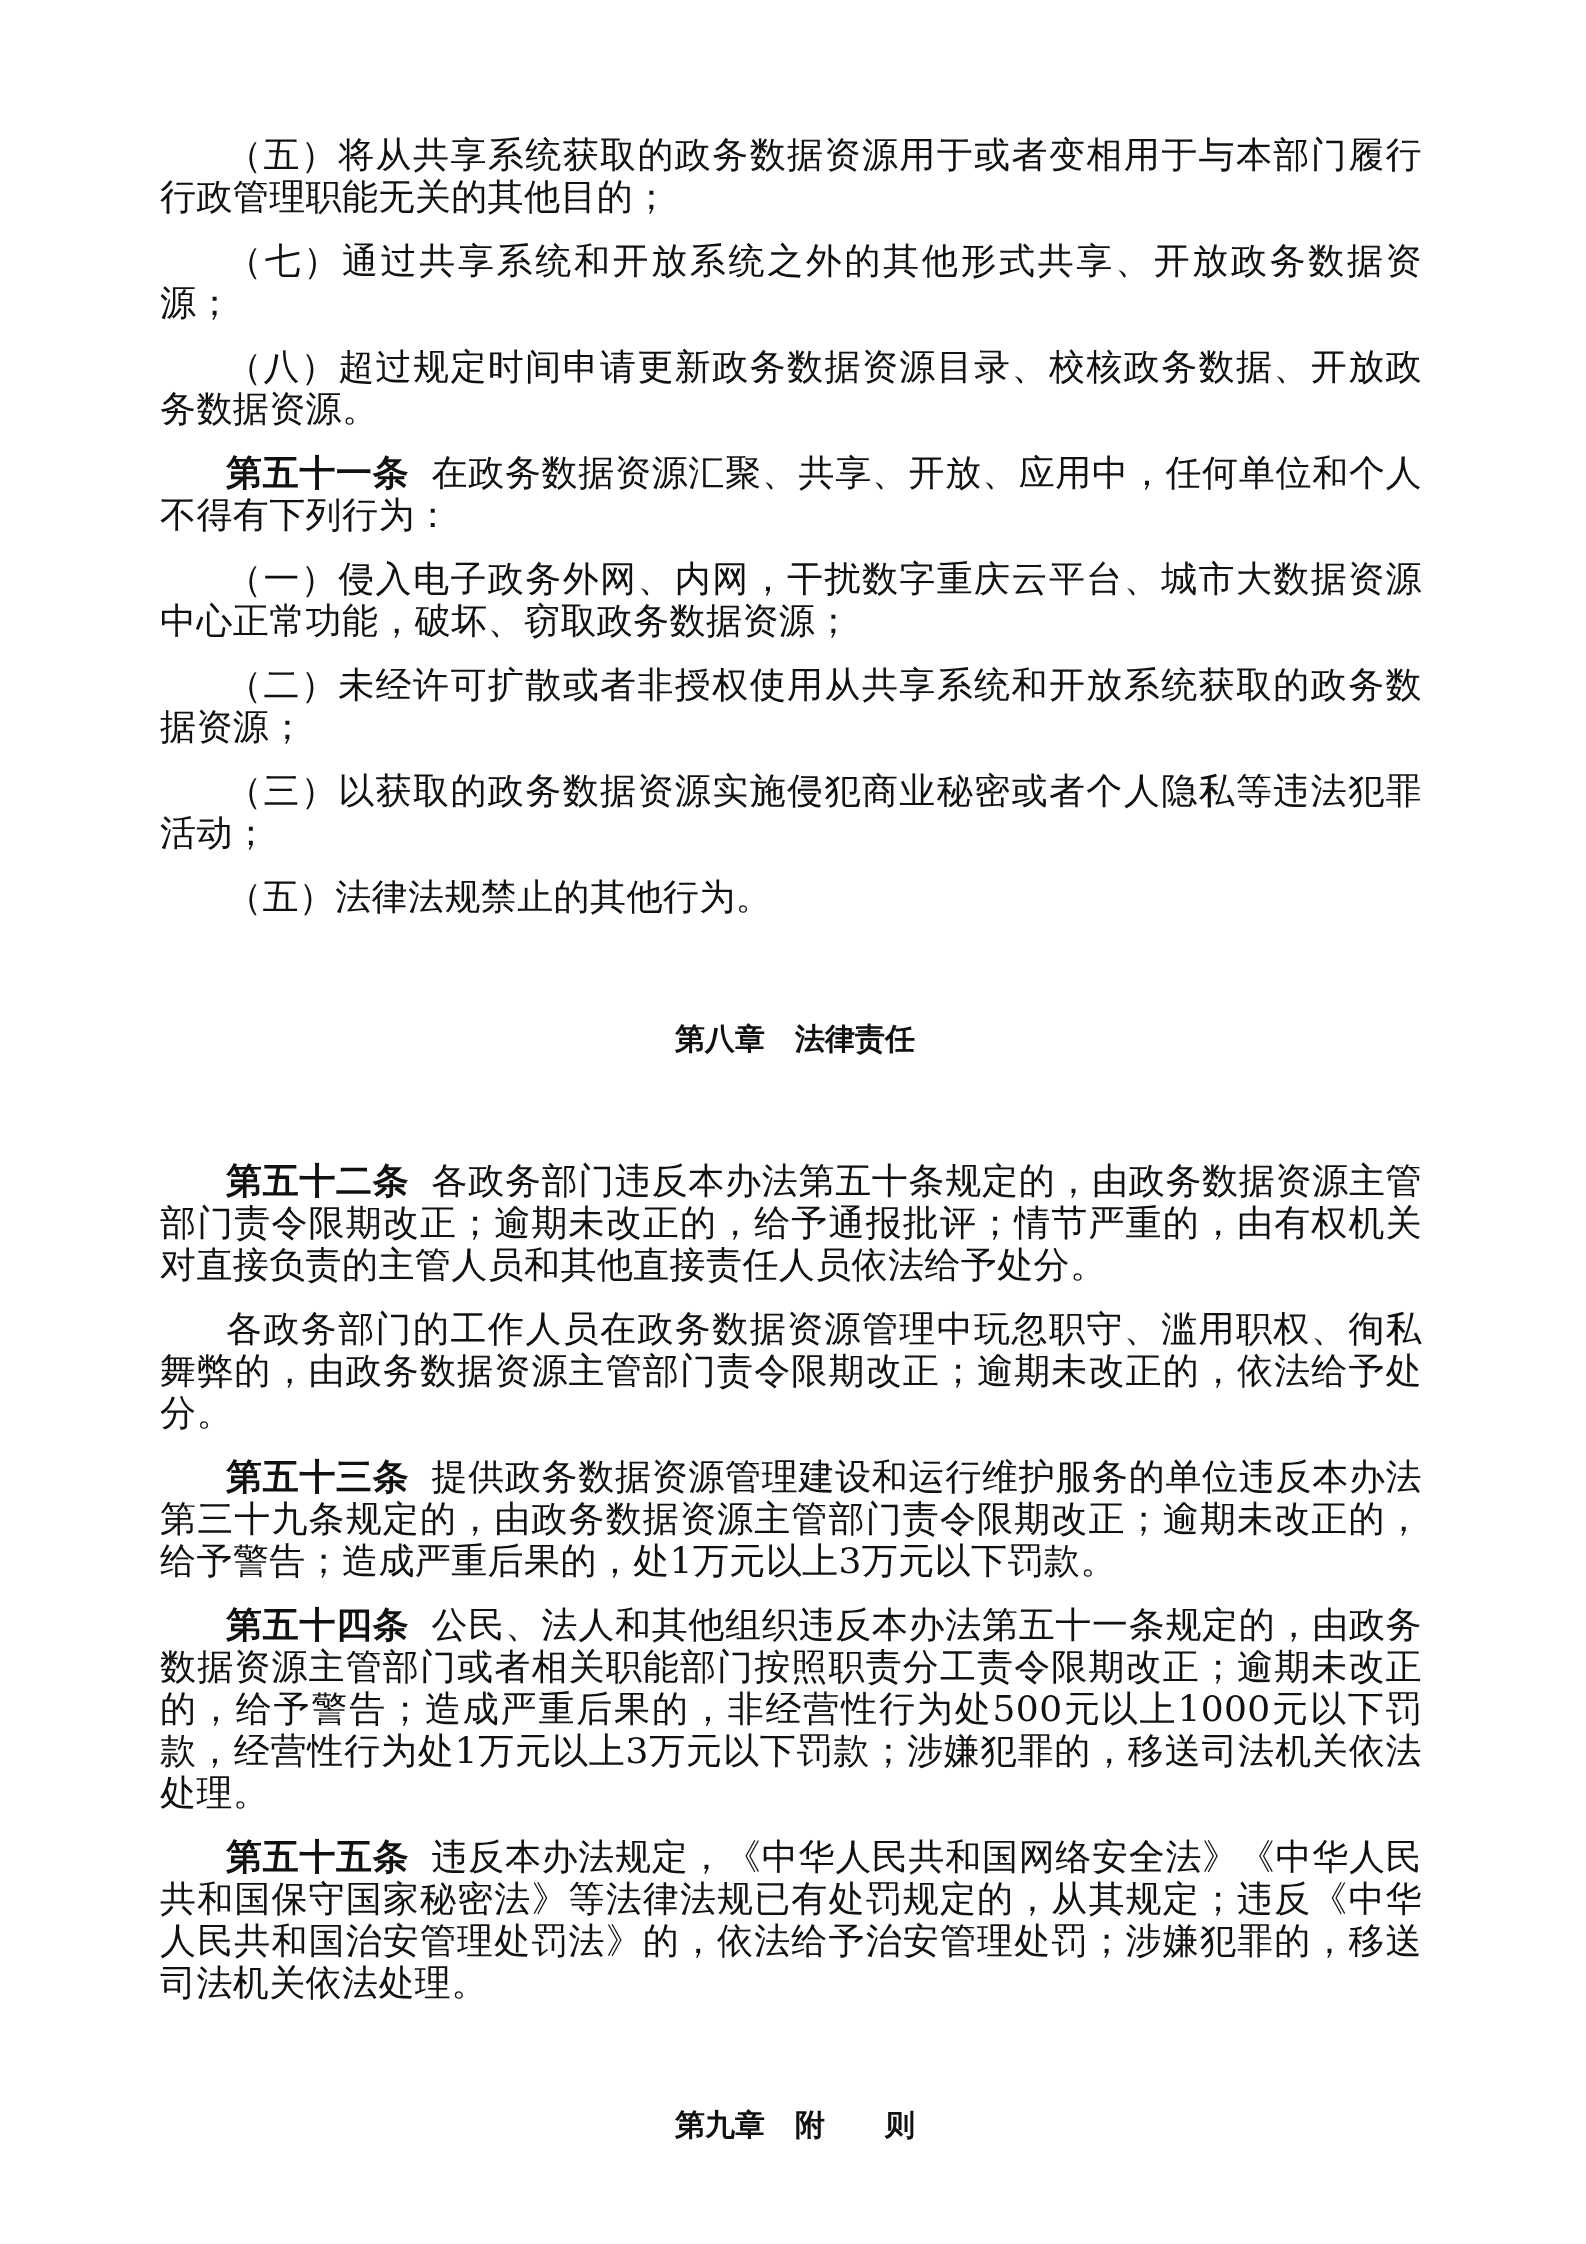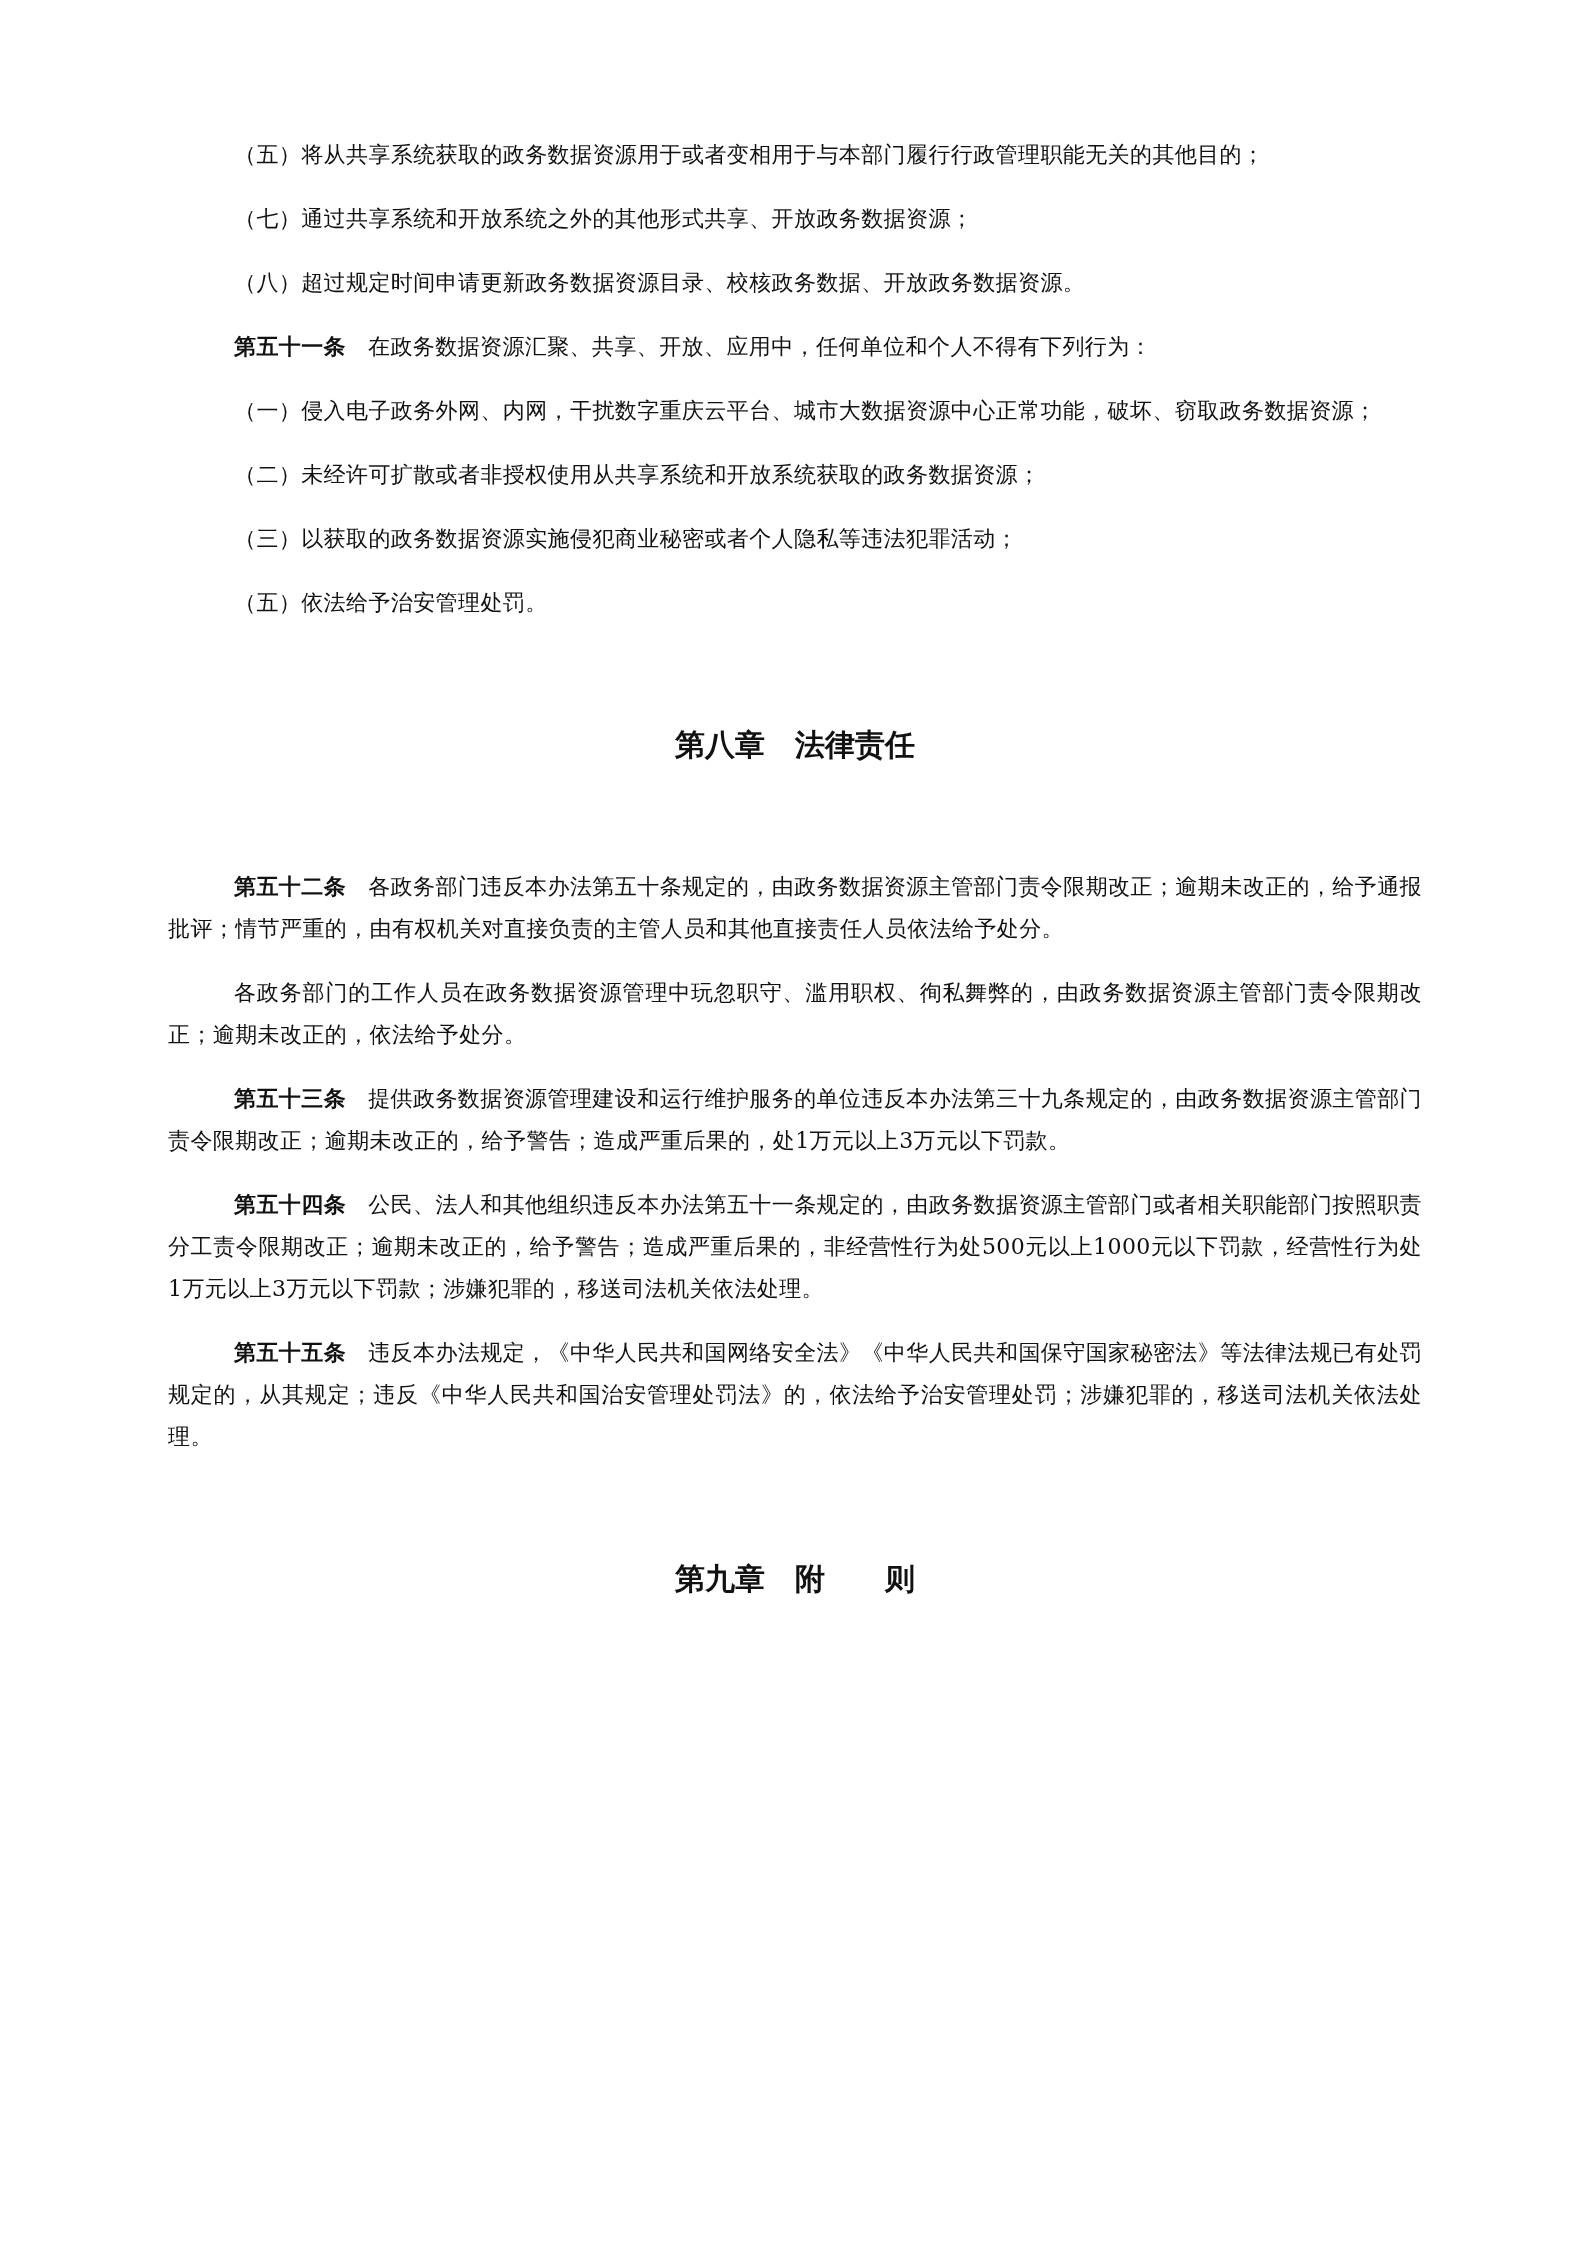--- a/index.html
+++ b/index.html
@@ -11,25 +11,25 @@
       font-family: "DejaVu Serif", "Liberation Serif", serif;
       color: #111111;
     }
     .page {
       position: absolute;
       left: 160px;
       top: 134px;
       width: 1262px;
     }
     .para {
-      font-size: 22px;
+      font-size: 36px;
       line-height: 42px;
       text-align: justify;
       text-indent: 66px;
-      margin: 0 0 22px 8px;
+      margin: 0 0 22px 0;
       letter-spacing: 0.4px;
     }
     .para .art {
       font-family: Liberation Serif, serif;
       font-weight: bold;
       margin-right: 22px;
     }
     .chapter {
       font-family: "DejaVu Sans", "Liberation Sans", sans-serif;
       font-weight: bold;
@@ -50,21 +50,21 @@
   <p class="para">（五）将从共享系统获取的政务数据资源用于或者变相用于与本部门履行行政管理职能无关的其他目的；</p>
   <p class="para">（七）通过共享系统和开放系统之外的其他形式共享、开放政务数据资源；</p>
   <p class="para">（八）超过规定时间申请更新政务数据资源目录、校核政务数据、开放政务数据资源。</p>
 
   <p class="para">
     <span class="art">第五十一条</span><span>在政务数据资源汇聚、共享、开放、应用中，任何单位和个人不得有下列行为：</span>
   </p>
   <p class="para">（一）侵入电子政务外网、内网，干扰数字重庆云平台、城市大数据资源中心正常功能，破坏、窃取政务数据资源；</p>
   <p class="para">（二）未经许可扩散或者非授权使用从共享系统和开放系统获取的政务数据资源；</p>
   <p class="para">（三）以获取的政务数据资源实施侵犯商业秘密或者个人隐私等违法犯罪活动；</p>
-  <p class="para">（五）依法给予治安管理处罚。</p>
+  <p class="para">（五）法律法规禁止的其他行为。</p>
 
   <h2 class="chapter" id="ch8">第八章　法律责任</h2>
 
   <p class="para">
     <span class="art">第五十二条</span><span>各政务部门违反本办法第五十条规定的，由政务数据资源主管部门责令限期改正；逾期未改正的，给予通报批评；情节严重的，由有权机关对直接负责的主管人员和其他直接责任人员依法给予处分。</span>
   </p>
   <p class="para">各政务部门的工作人员在政务数据资源管理中玩忽职守、滥用职权、徇私舞弊的，由政务数据资源主管部门责令限期改正；逾期未改正的，依法给予处分。</p>
   <p class="para">
     <span class="art">第五十三条</span><span>提供政务数据资源管理建设和运行维护服务的单位违反本办法第三十九条规定的，由政务数据资源主管部门责令限期改正；逾期未改正的，给予警告；造成严重后果的，处1万元以上3万元以下罚款。</span>
   </p>

